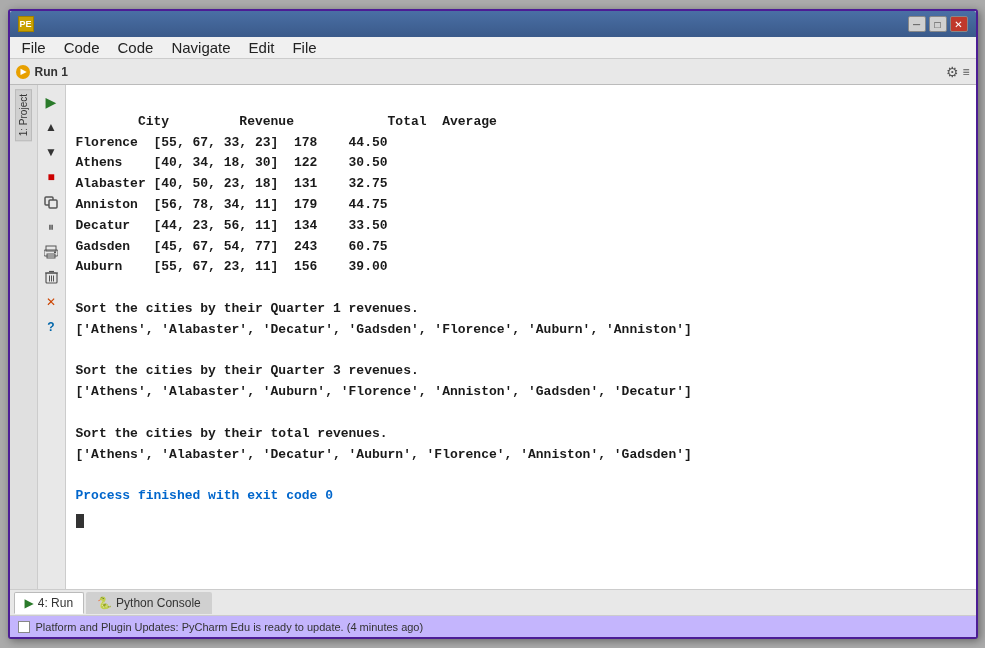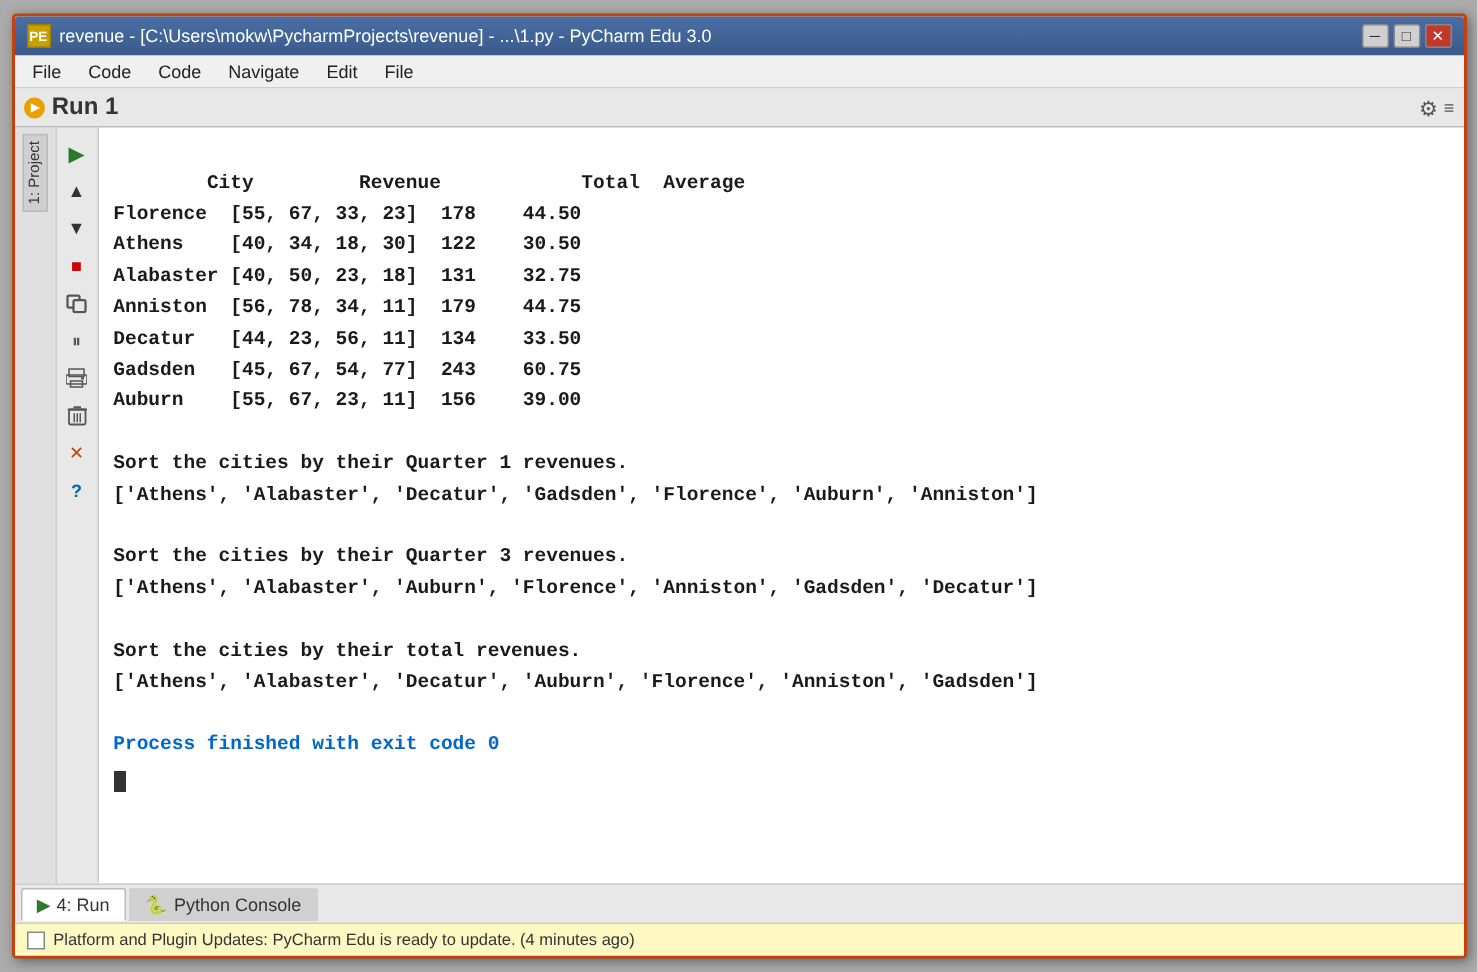--- a/index.html
+++ b/index.html
@@ -11,21 +11,21 @@
       justify-content: center;
       align-items: center;
       width: 985px;
       height: 648px;
       overflow: hidden;
     }
     .window {
       width: 970px;
       height: 630px;
       background: #f0f0f0;
-      border: 2px solid #c2410c;
+      border: 2px solid #4c1d95;
       border-radius: 3px;
       display: flex;
       flex-direction: column;
       box-shadow: 2px 2px 8px rgba(0,0,0,0.4);
     }
     .title-bar {
       background: linear-gradient(to bottom, #4a6fa5, #3a5a8a);
       color: white;
       padding: 4px 8px;
       display: flex;
@@ -77,40 +77,40 @@
       background: #f0f0f0;
       border-bottom: 1px solid #ccc;
       padding: 2px 4px;
       display: flex;
       gap: 2px;
       height: 22px;
       align-items: center;
     }
     .menu-item {
       padding: 2px 8px;
-      font-size: 12px;
+      font-size: 15px;
       cursor: pointer;
       color: #222;
     }
     .run-tab-bar {
       background: #e8e8e8;
       border-bottom: 1px solid #bbb;
       padding: 3px 6px;
       display: flex;
       align-items: center;
       justify-content: space-between;
       height: 26px;
     }
     .run-tab-left {
       display: flex;
       align-items: center;
       gap: 5px;
     }
     .run-tab-label {
-      font-size: 16px;
+      font-size: 12px;
       font-weight: bold;
       color: #333;
     }
     .run-tab-icon {
       width: 14px;
       height: 14px;
       background: #e8a000;
       border-radius: 50%;
       display: flex;
       align-items: center;
@@ -225,21 +225,21 @@
       border-radius: 2px 2px 0 0;
       margin-right: 2px;
     }
     .bottom-tab.active {
       background: white;
       border-color: #bbb;
       border-bottom-color: white;
     }
     .tab-play { color: #2a7a2a; font-size: 12px; }
     .status-bar {
-      background: #fef9c3;
+      background: #c4b5fd;
       border-top: 1px solid #ccc;
       padding: 2px 8px;
       display: flex;
       align-items: center;
       justify-content: space-between;
       height: 22px;
     }
     .status-left {
       display: flex;
       align-items: center;
@@ -265,21 +265,20 @@
     }
   </style>
 </head>
 <body>
 
 <div class="window">
 
   <div class="title-bar">
     <div class="title-bar-left">
       <div class="title-icon">PE</div>
-      <span class="title-text">revenue - [C:\Users\mokw\PycharmProjects\revenue] - ...\1.py - PyCharm Edu 3.0</span>
     </div>
     <div class="title-buttons">
       <div class="title-btn">─</div>
       <div class="title-btn">□</div>
       <div class="title-btn close">✕</div>
     </div>
   </div>
 
   <div class="menu-bar">
     <span class="menu-item">File</span>

